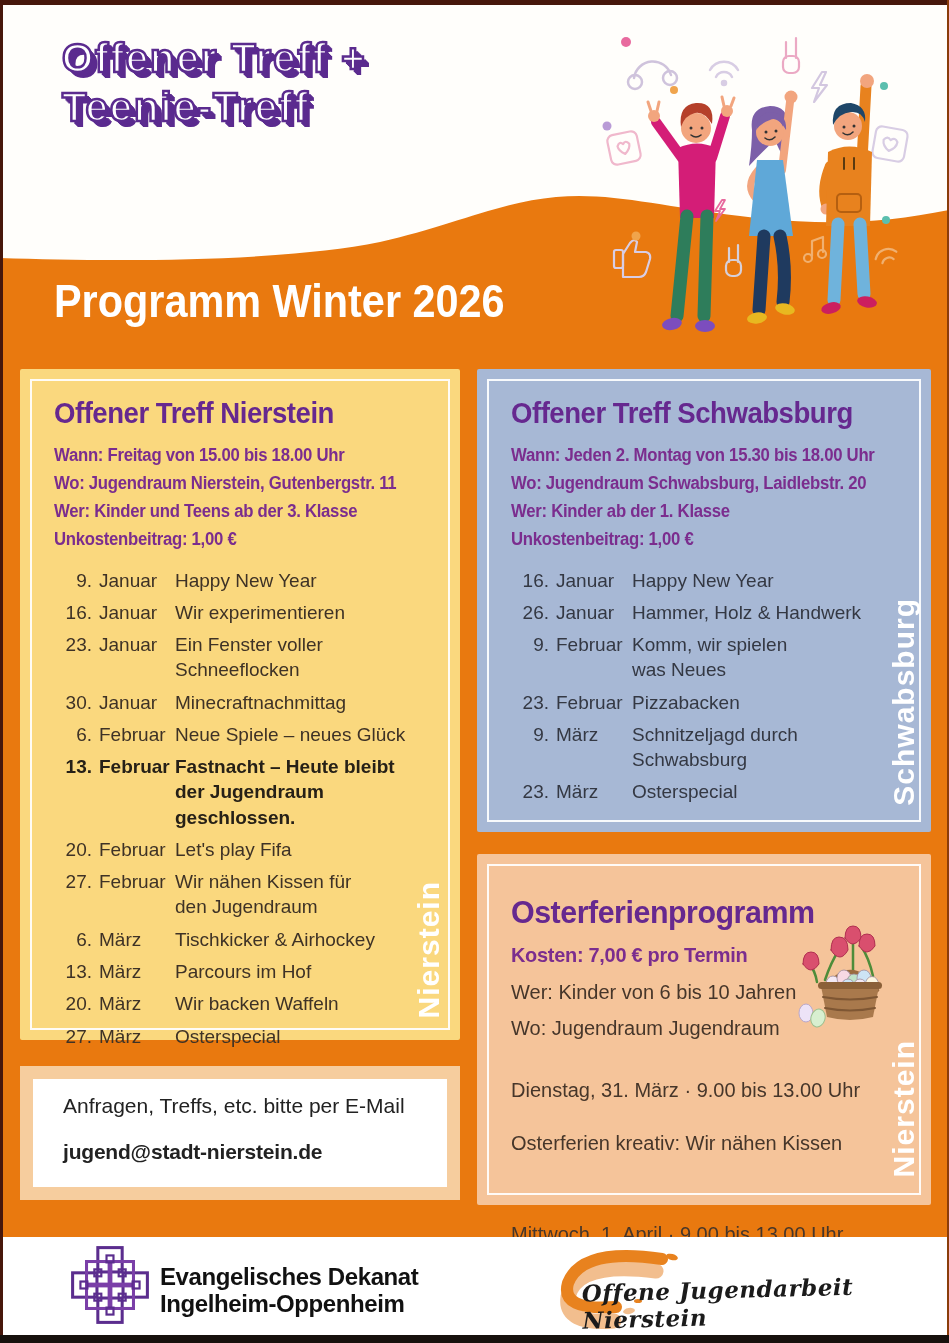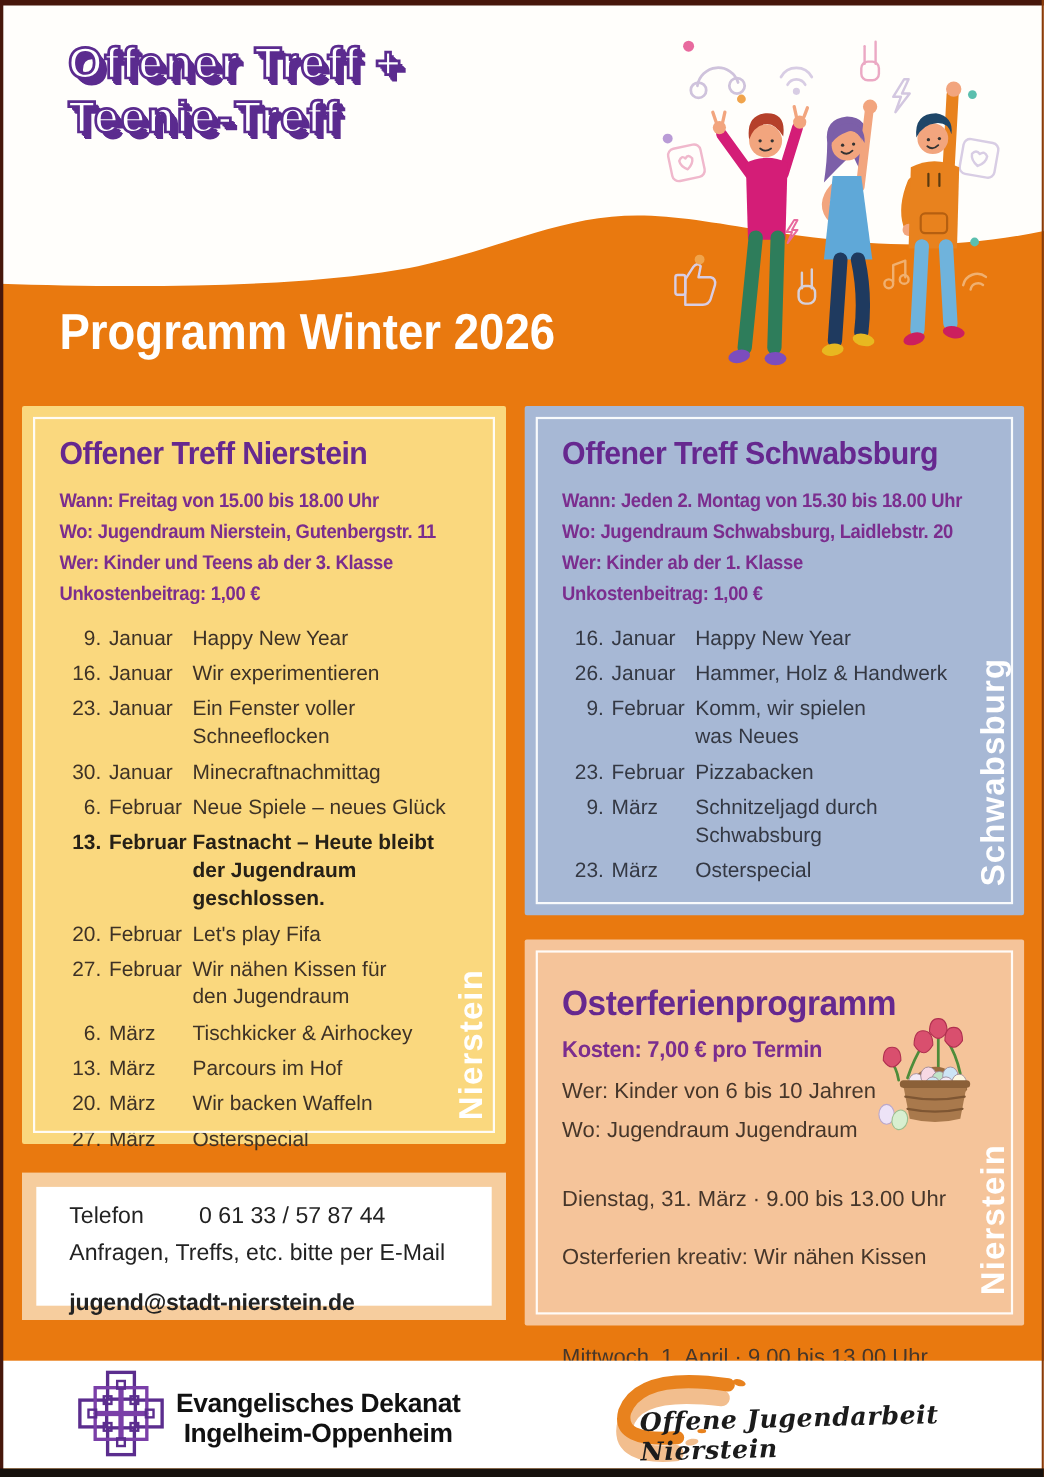--- a/index.html
+++ b/index.html
@@ -59,21 +59,21 @@
   .contact-inner{background:#fff;width:100%;height:100%;box-sizing:border-box;padding:15px 18px 0 30px;
     font-size:21px;color:#222;}
   .contact-row1{display:flex;margin-bottom:9px;}
   .contact-phone-label{width:118px;flex:none;}
   .contact-note{margin-bottom:22px;}
   .contact-email{font-weight:700;letter-spacing:-.2px;}
 
   .footer{position:absolute;left:0;right:0;top:1237px;height:98px;background:#fff;z-index:5;}
   .dekanat-logo{position:absolute;left:70px;top:8px;}
   .dekanat-text{position:absolute;left:160px;top:26px;font-size:24px;font-weight:700;color:#111;
-    line-height:1.14;letter-spacing:-.4px;text-align:center;}
+    line-height:1.14;letter-spacing:-.4px;}
   .swoosh-svg{position:absolute;left:534px;top:4px;}
   .brand-text{position:absolute;left:582px;top:38px;font-size:23px;color:#1b1b1b;
     font-family:"DejaVu Serif",serif;font-style:italic;font-weight:600;letter-spacing:.5px;
     transform:rotate(-1.5deg);}
 </style>
 </head>
 <body>
 
 <div class="page">
 
@@ -371,24 +371,20 @@
         <rect x="23" y="62" width="64" height="7" rx="3.5" fill="#8B6038"></rect>
         <ellipse cx="11" cy="93" rx="7" ry="9" fill="#EDE3F7" stroke="#b9a8cc" stroke-width="1"></ellipse>
         <ellipse cx="23" cy="98" rx="7" ry="9" fill="#D8EFD0" stroke="#9bbf8e" stroke-width="1" transform="rotate(15 23 98)"></ellipse>
       </g>
     </svg>
     <div class="ribbon ribbon-easter">Nierstein</div>
   </section>
 
   <div class="contact-box">
     <div class="contact-inner">
-      <div class="contact-row1">
-        <span class="contact-phone-label">Telefon</span>
-        <span>0 61 33 / 57 87 44</span>
-      </div>
       <div class="contact-note">Anfragen, Treffs, etc. bitte per E-Mail</div>
       <div class="contact-email">jugend@stadt-nierstein.de</div>
     </div>
   </div>
 
   <div class="footer">
     <svg class="dekanat-logo" width="80" height="80" viewBox="0 0 92 92">
       <g fill="none" stroke="#5B2D8E" stroke-width="3.5">
         <rect x="32" y="3" width="28" height="28"></rect>
         <rect x="32" y="61" width="28" height="28"></rect>

